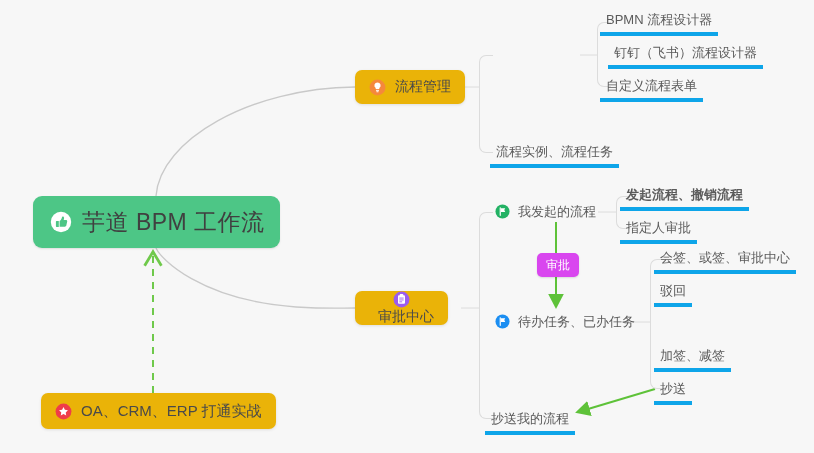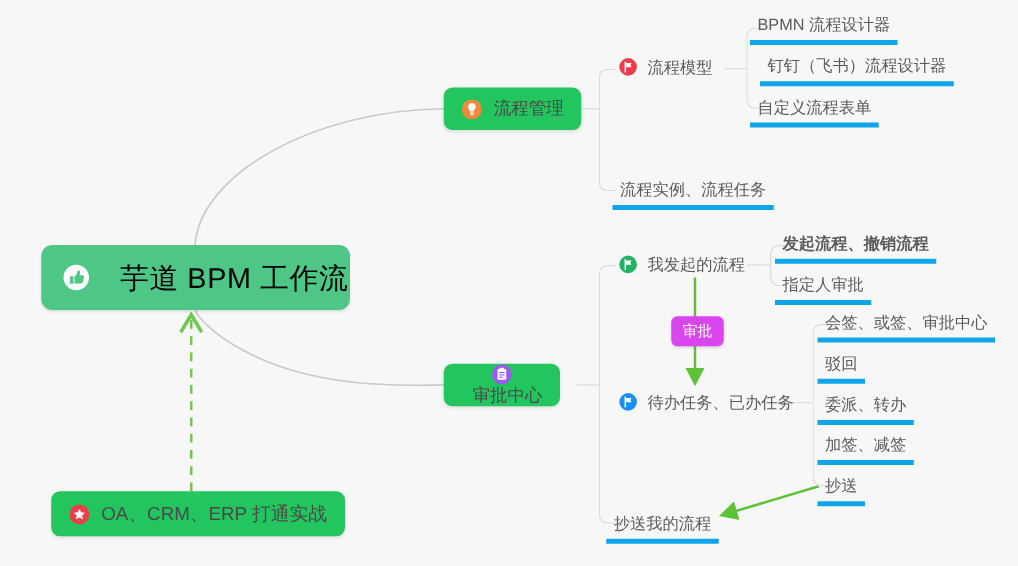--- a/index.html
+++ b/index.html
@@ -20,31 +20,31 @@
     left:33px;top:196px;
     width:247px;height:52px;
     background:#4dc686;
     border-radius:9px;
     box-sizing:border-box;
     display:flex;align-items:center;
     padding-left:17px;
     box-shadow:0 1px 2px rgba(0,0,0,.10);
   }
   .root-label{
-    color:#000000;
+    color:#404040;
     font-size:23px;
     letter-spacing:.5px;
-    margin-left:24px;
+    margin-left:10px;
     white-space:nowrap;
   }
 
   
   .card-node{
     position:absolute;
-    background:#22c55e;
+    background:#eab308;
     border-radius:7px;
     box-sizing:border-box;
     display:flex;align-items:center;
     padding:0 14px;
     height:34px;
     box-shadow:0 1px 3px rgba(0,0,0,.10);
     white-space:nowrap;
   }
   .card-label{
     color:#4a4a4a;
@@ -157,30 +157,20 @@
       <svg width="17" height="17" viewBox="0 0 18 18" xmlns="http://www.w3.org/2000/svg">
         <circle cx="9" cy="9" r="8.4" fill="#f5883c"></circle>
         <path d="M9 3.6a3.3 3.3 0 0 0-1.9 6.0v1.1h3.8V9.6A3.3 3.3 0 0 0 9 3.6z" fill="#ffffff"></path>
         <rect x="7.4" y="11.5" width="3.2" height="1.0" rx="." fill="#ffffff"></rect>
         <rect x="7.7" y="13.0" width="2.6" height="1.0" rx=".5" fill="#ffffff"></rect>
       </svg>
     </span>
     <span class="card-label">流程管理</span>
   </div>
 
-  <div class="leaf ico" style="left:495px;top:45px;">
-    <span class="icon">
-      <svg width="15" height="15" viewBox="0 0 16 16" xmlns="http://www.w3.org/2000/svg">
-        <circle cx="8" cy="8" r="7.5" fill="#ef3d49"></circle>
-        <path d="M5.6 4.1v8.0" stroke="#ffffff" stroke-width="1.25" stroke-linecap="round"></path>
-        <path d="M6.3 4.6h4.6l-1.0 1.9 1.0 1.9H6.3z" fill="#ffffff"></path>
-      </svg>
-    </span>
-    <span class="txt">流程模型</span>
-  </div>
 
   <div class="leaf ul" style="left:600px;top:11px;">BPMN 流程设计器</div>
   <div class="leaf ul" style="left:608px;top:44px;">钉钉（飞书）流程设计器</div>
   <div class="leaf ul" style="left:600px;top:77px;">自定义流程表单</div>
 
   <div class="leaf ul" style="left:490px;top:143px;">流程实例、流程任务</div>
 
   <div class="card-node" style="left:355px;top:291px;flex-direction:column;">
     <span class="icon">
       <svg width="17" height="17" viewBox="0 0 18 18" xmlns="http://www.w3.org/2000/svg">
@@ -216,21 +206,20 @@
         <circle cx="8" cy="8" r="7.5" fill="#1b8ef2"></circle>
         <path d="M5.6 4.1v8.0" stroke="#ffffff" stroke-width="1.25" stroke-linecap="round"></path>
         <path d="M6.3 4.6h4.6l-1.0 1.9 1.0 1.9H6.3z" fill="#ffffff"></path>
       </svg>
     </span>
     <span class="txt">待办任务、已办任务</span>
   </div>
 
   <div class="leaf ul" style="left:654px;top:249px;">会签、或签、审批中心</div>
   <div class="leaf ul" style="left:654px;top:282px;">驳回</div>
-  <div class="leaf ul" style="left:654px;top:315px;">委派、转办</div>
   <div class="leaf ul" style="left:654px;top:347px;">加签、减签</div>
   <div class="leaf ul" style="left:654px;top:380px;">抄送</div>
 
   <div class="leaf ul" style="left:485px;top:410px;">抄送我的流程</div>
 
   <div class="badge" style="left:537px;top:253px;">审批</div>
 
   <div class="card-node" style="left:41px;top:393px;height:36px;">
     <span class="icon">
       <svg width="17" height="17" viewBox="0 0 18 18" xmlns="http://www.w3.org/2000/svg">

